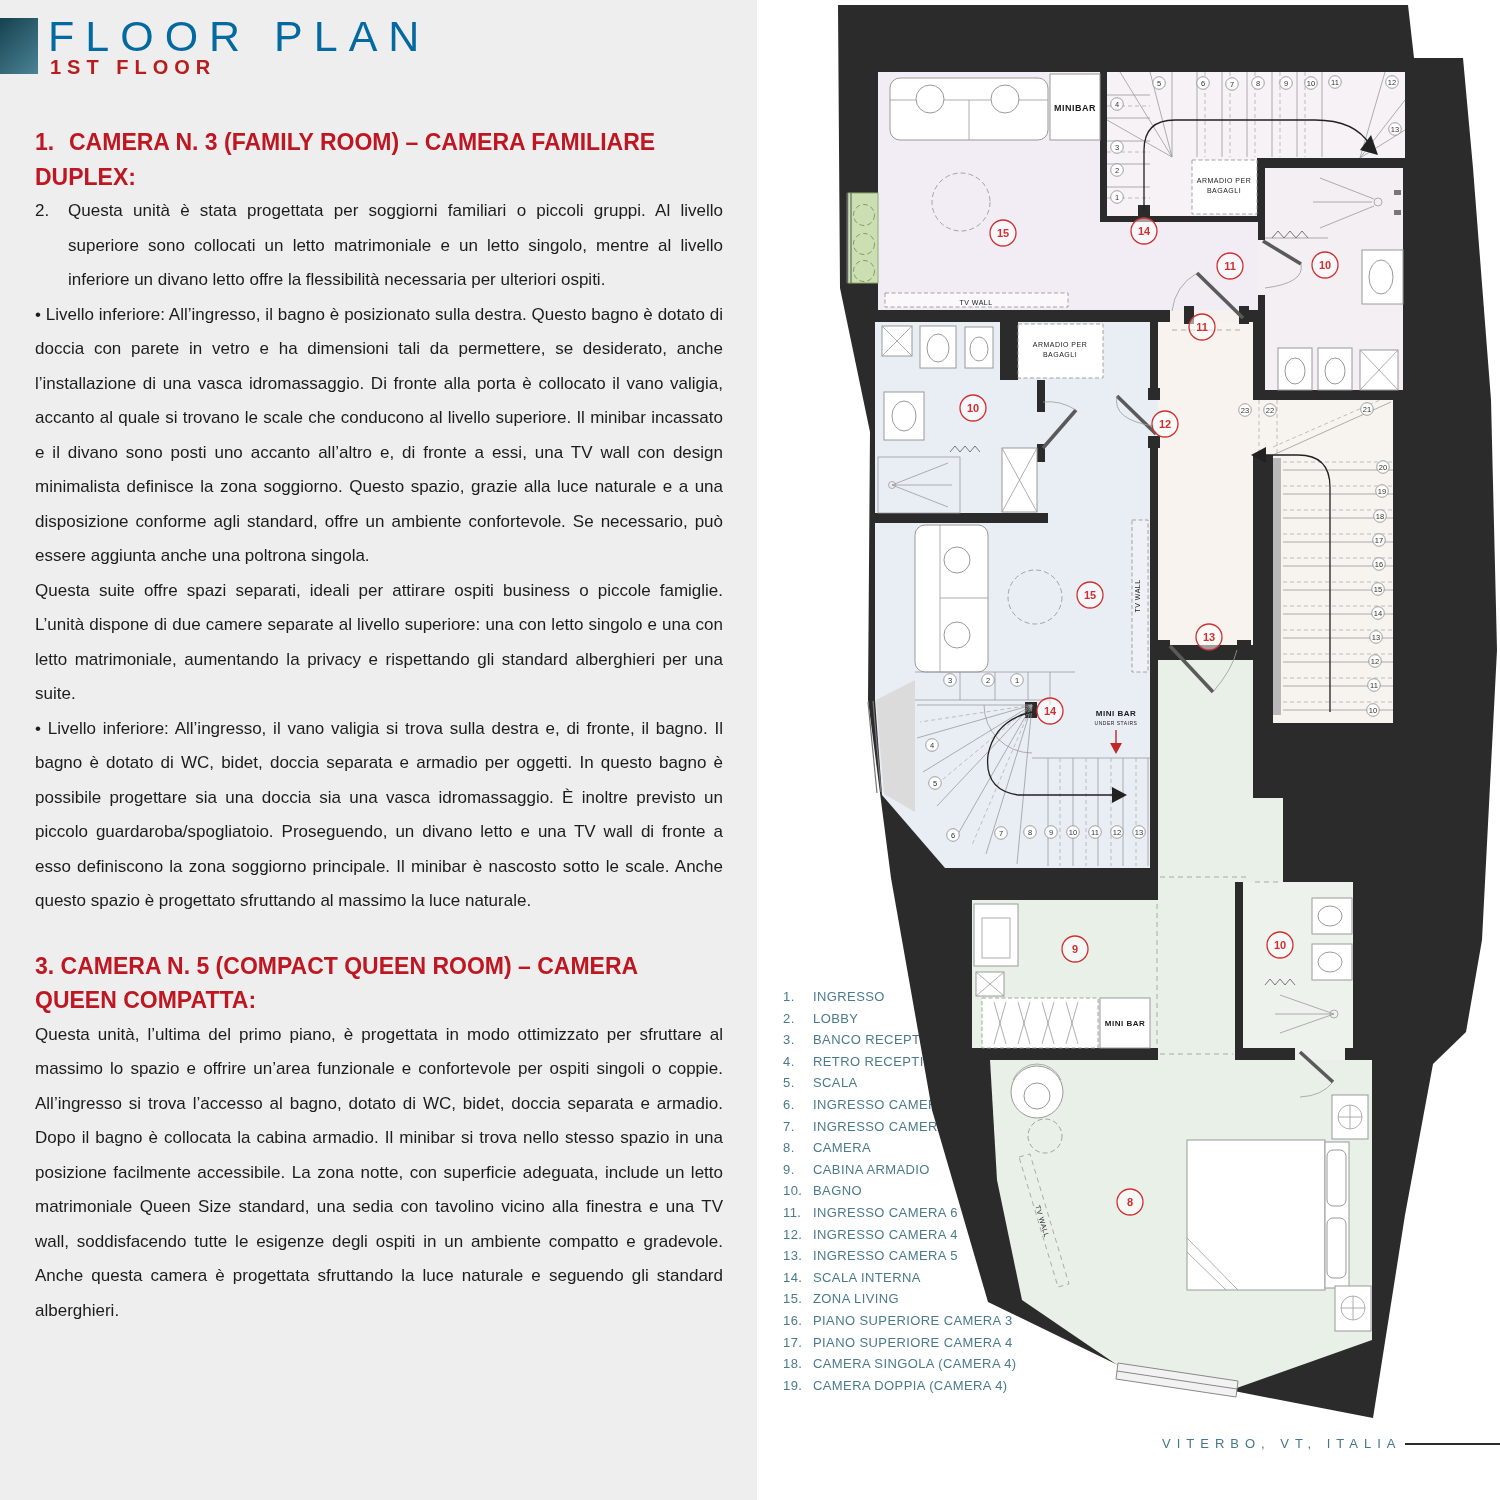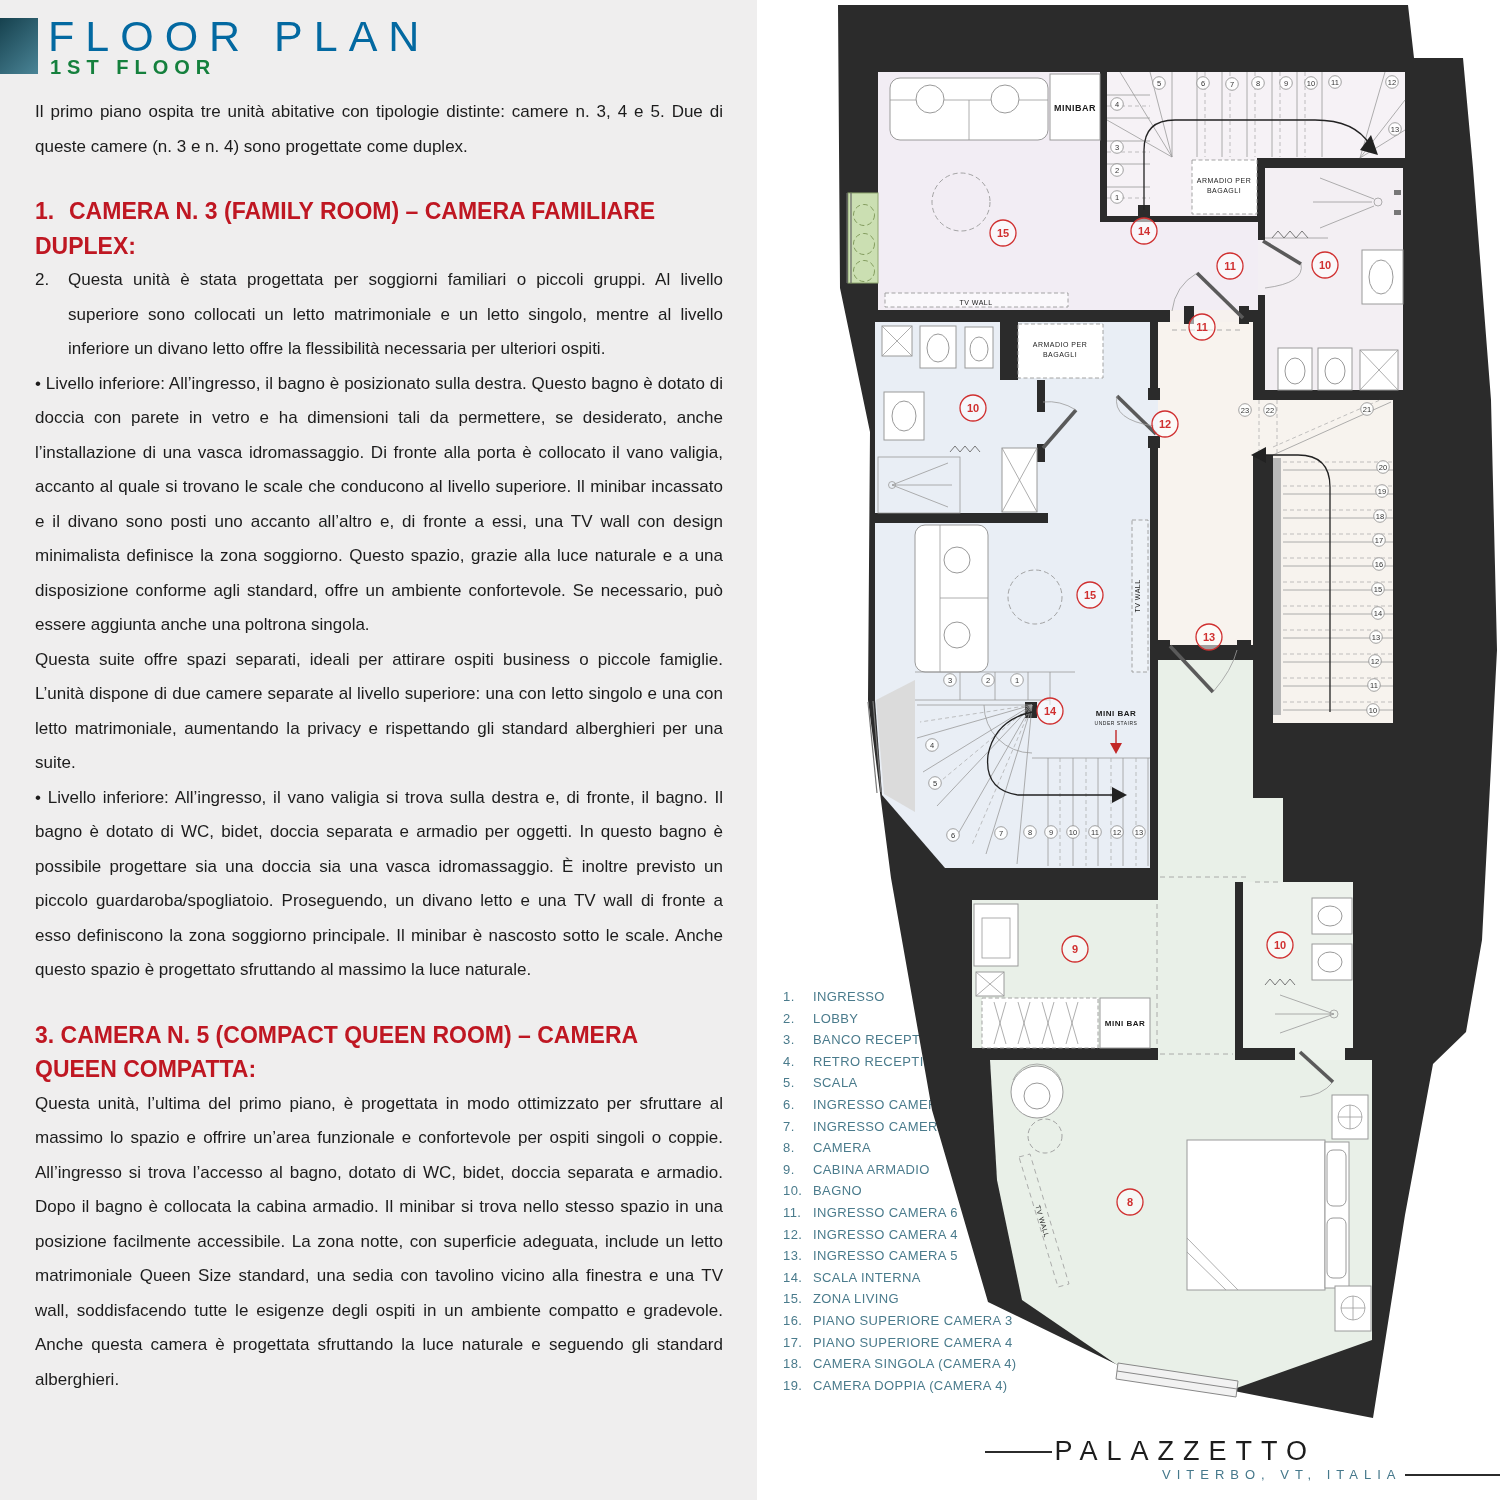--- a/index.html
+++ b/index.html
@@ -2,21 +2,21 @@
 <html><head>
 <meta charset="utf-8">
 <style>
   html,body{margin:0;padding:0;width:1500px;height:1500px;background:#fff;overflow:hidden;
     font-family:"Liberation Sans","DejaVu Sans",sans-serif;}
   #leftpanel{position:absolute;left:0;top:0;width:757px;height:1500px;background:#efeeee;}
   
   #accent{position:absolute;left:0;top:18px;width:38px;height:56px;
     background:linear-gradient(135deg,#16414e,#4a8496);}
   #title{position:absolute;left:48px;top:12px;font-size:43px;letter-spacing:11px;color:#0369a1;font-weight:500;}
-  #subtitle{position:absolute;left:50px;top:56px;font-size:20px;letter-spacing:6px;color:#15803d;font-weight:bold;}
+  #subtitle{position:absolute;left:50px;top:56px;font-size:20px;letter-spacing:6px;color:#b91c1c;font-weight:bold;}
   
   #doc{position:absolute;left:35px;top:95px;width:688px;color:#1c1c1c;
     font-size:17px;line-height:34.5px;text-align:justify;}
   #doc p{margin:0;}
   #doc .intro{margin-bottom:0;}
   #doc h3{color:#bf1722;font-size:23px;line-height:34.5px;margin:30px 0 0 0;font-weight:bold;text-align:left;}
   #doc h3 .hnum{display:inline-block;width:34px;}
   #doc p.numbered{position:relative;padding-left:33px;}
   #doc p.numbered .pmark{position:absolute;left:0;top:0;}
   
@@ -51,21 +51,20 @@
 </head>
 <body>
 
 <div id="leftpanel"></div>
 
 <div id="accent"></div>
 <div id="title">FLOOR PLAN</div>
 <div id="subtitle">1ST FLOOR</div>
 
 <div id="doc">
-  <p class="intro">Il primo piano ospita tre unità abitative con tipologie distinte: camere n. 3, 4 e 5. Due di queste camere (n. 3 e n. 4) sono progettate come duplex.</p>
   <div id="doc-sections">
       <h3><span class="hnum">1.</span>CAMERA N. 3 (FAMILY ROOM) – CAMERA FAMILIARE DUPLEX:</h3>
       <p class="numbered"><span class="pmark">2.</span>Questa unità è stata progettata per soggiorni familiari o piccoli gruppi. Al livello superiore sono collocati un letto matrimoniale e un letto singolo, mentre al livello inferiore un divano letto offre la flessibilità necessaria per ulteriori ospiti.</p>
       <p>• Livello inferiore: All’ingresso, il bagno è posizionato sulla destra. Questo bagno è dotato di doccia con parete in vetro e ha dimensioni tali da permettere, se desiderato, anche l’installazione di una vasca idromassaggio. Di fronte alla porta è collocato il vano valigia, accanto al quale si trovano le scale che conducono al livello superiore. Il minibar incassato e il divano sono posti uno accanto all’altro e, di fronte a essi, una TV wall con design minimalista definisce la zona soggiorno. Questo spazio, grazie alla luce naturale e a una disposizione conforme agli standard, offre un ambiente confortevole. Se necessario, può essere aggiunta anche una poltrona singola.</p>
       <p>Questa suite offre spazi separati, ideali per attirare ospiti business o piccole famiglie. L’unità dispone di due camere separate al livello superiore: una con letto singolo e una con letto matrimoniale, aumentando la privacy e rispettando gli standard alberghieri per una suite.</p>
       <p>• Livello inferiore: All’ingresso, il vano valigia si trova sulla destra e, di fronte, il bagno. Il bagno è dotato di WC, bidet, doccia separata e armadio per oggetti. In questo bagno è possibile progettare sia una doccia sia una vasca idromassaggio. È inoltre previsto un piccolo guardaroba/spogliatoio. Proseguendo, un divano letto e una TV wall di fronte a esso definiscono la zona soggiorno principale. Il minibar è nascosto sotto le scale. Anche questo spazio è progettato sfruttando al massimo la luce naturale.</p>
       <h3>3. CAMERA N. 5 (COMPACT QUEEN ROOM) – CAMERA QUEEN COMPATTA:</h3>
       <p>Questa unità, l’ultima del primo piano, è progettata in modo ottimizzato per sfruttare al massimo lo spazio e offrire un’area funzionale e confortevole per ospiti singoli o coppie. All’ingresso si trova l’accesso al bagno, dotato di WC, bidet, doccia separata e armadio. Dopo il bagno è collocata la cabina armadio. Il minibar si trova nello stesso spazio in una posizione facilmente accessibile. La zona notte, con superficie adeguata, include un letto matrimoniale Queen Size standard, una sedia con tavolino vicino alla finestra e una TV wall, soddisfacendo tutte le esigenze degli ospiti in un ambiente compatto e gradevole. Anche questa camera è progettata sfruttando la luce naturale e seguendo gli standard alberghieri.</p>
     </div>
 </div>
@@ -86,25 +85,20 @@
     <div class="legend-item"><span class="num">13.</span><span>INGRESSO CAMERA 5</span></div>
     <div class="legend-item"><span class="num">14.</span><span>SCALA INTERNA</span></div>
     <div class="legend-item"><span class="num">15.</span><span>ZONA LIVING</span></div>
     <div class="legend-item"><span class="num">16.</span><span>PIANO SUPERIORE CAMERA 3</span></div>
     <div class="legend-item"><span class="num">17.</span><span>PIANO SUPERIORE CAMERA 4</span></div>
     <div class="legend-item"><span class="num">18.</span><span>CAMERA SINGOLA (CAMERA 4)</span></div>
     <div class="legend-item"><span class="num">19.</span><span>CAMERA DOPPIA (CAMERA 4)</span></div>
   </div>
 
 <div id="footer">
-  <div class="frow">
-    <div class="fline"></div>
-    <span id="fname">PALAZZETTO</span>
-    <div class="fsp1"></div>
-  </div>
   <div class="frow">
     <div class="fsp2"></div>
     <span id="floc">VITERBO, VT, ITALIA</span>
     <div class="fline"></div>
   </div>
 </div>
 
 <svg id="plan" viewBox="0 0 740 1460" style="position:absolute;left:760px;top:0;width:740px;height:1460px;">
 
   <polygon class="w" points="78,5 648,5 654,58 703,58 713,168 731,400 737,650 722,940 706,1032 673,1064 645,1215 613,1418 474,1391 366,1369 228,1302 172,1110 131,878 108,700 110,432 80,288"></polygon>

